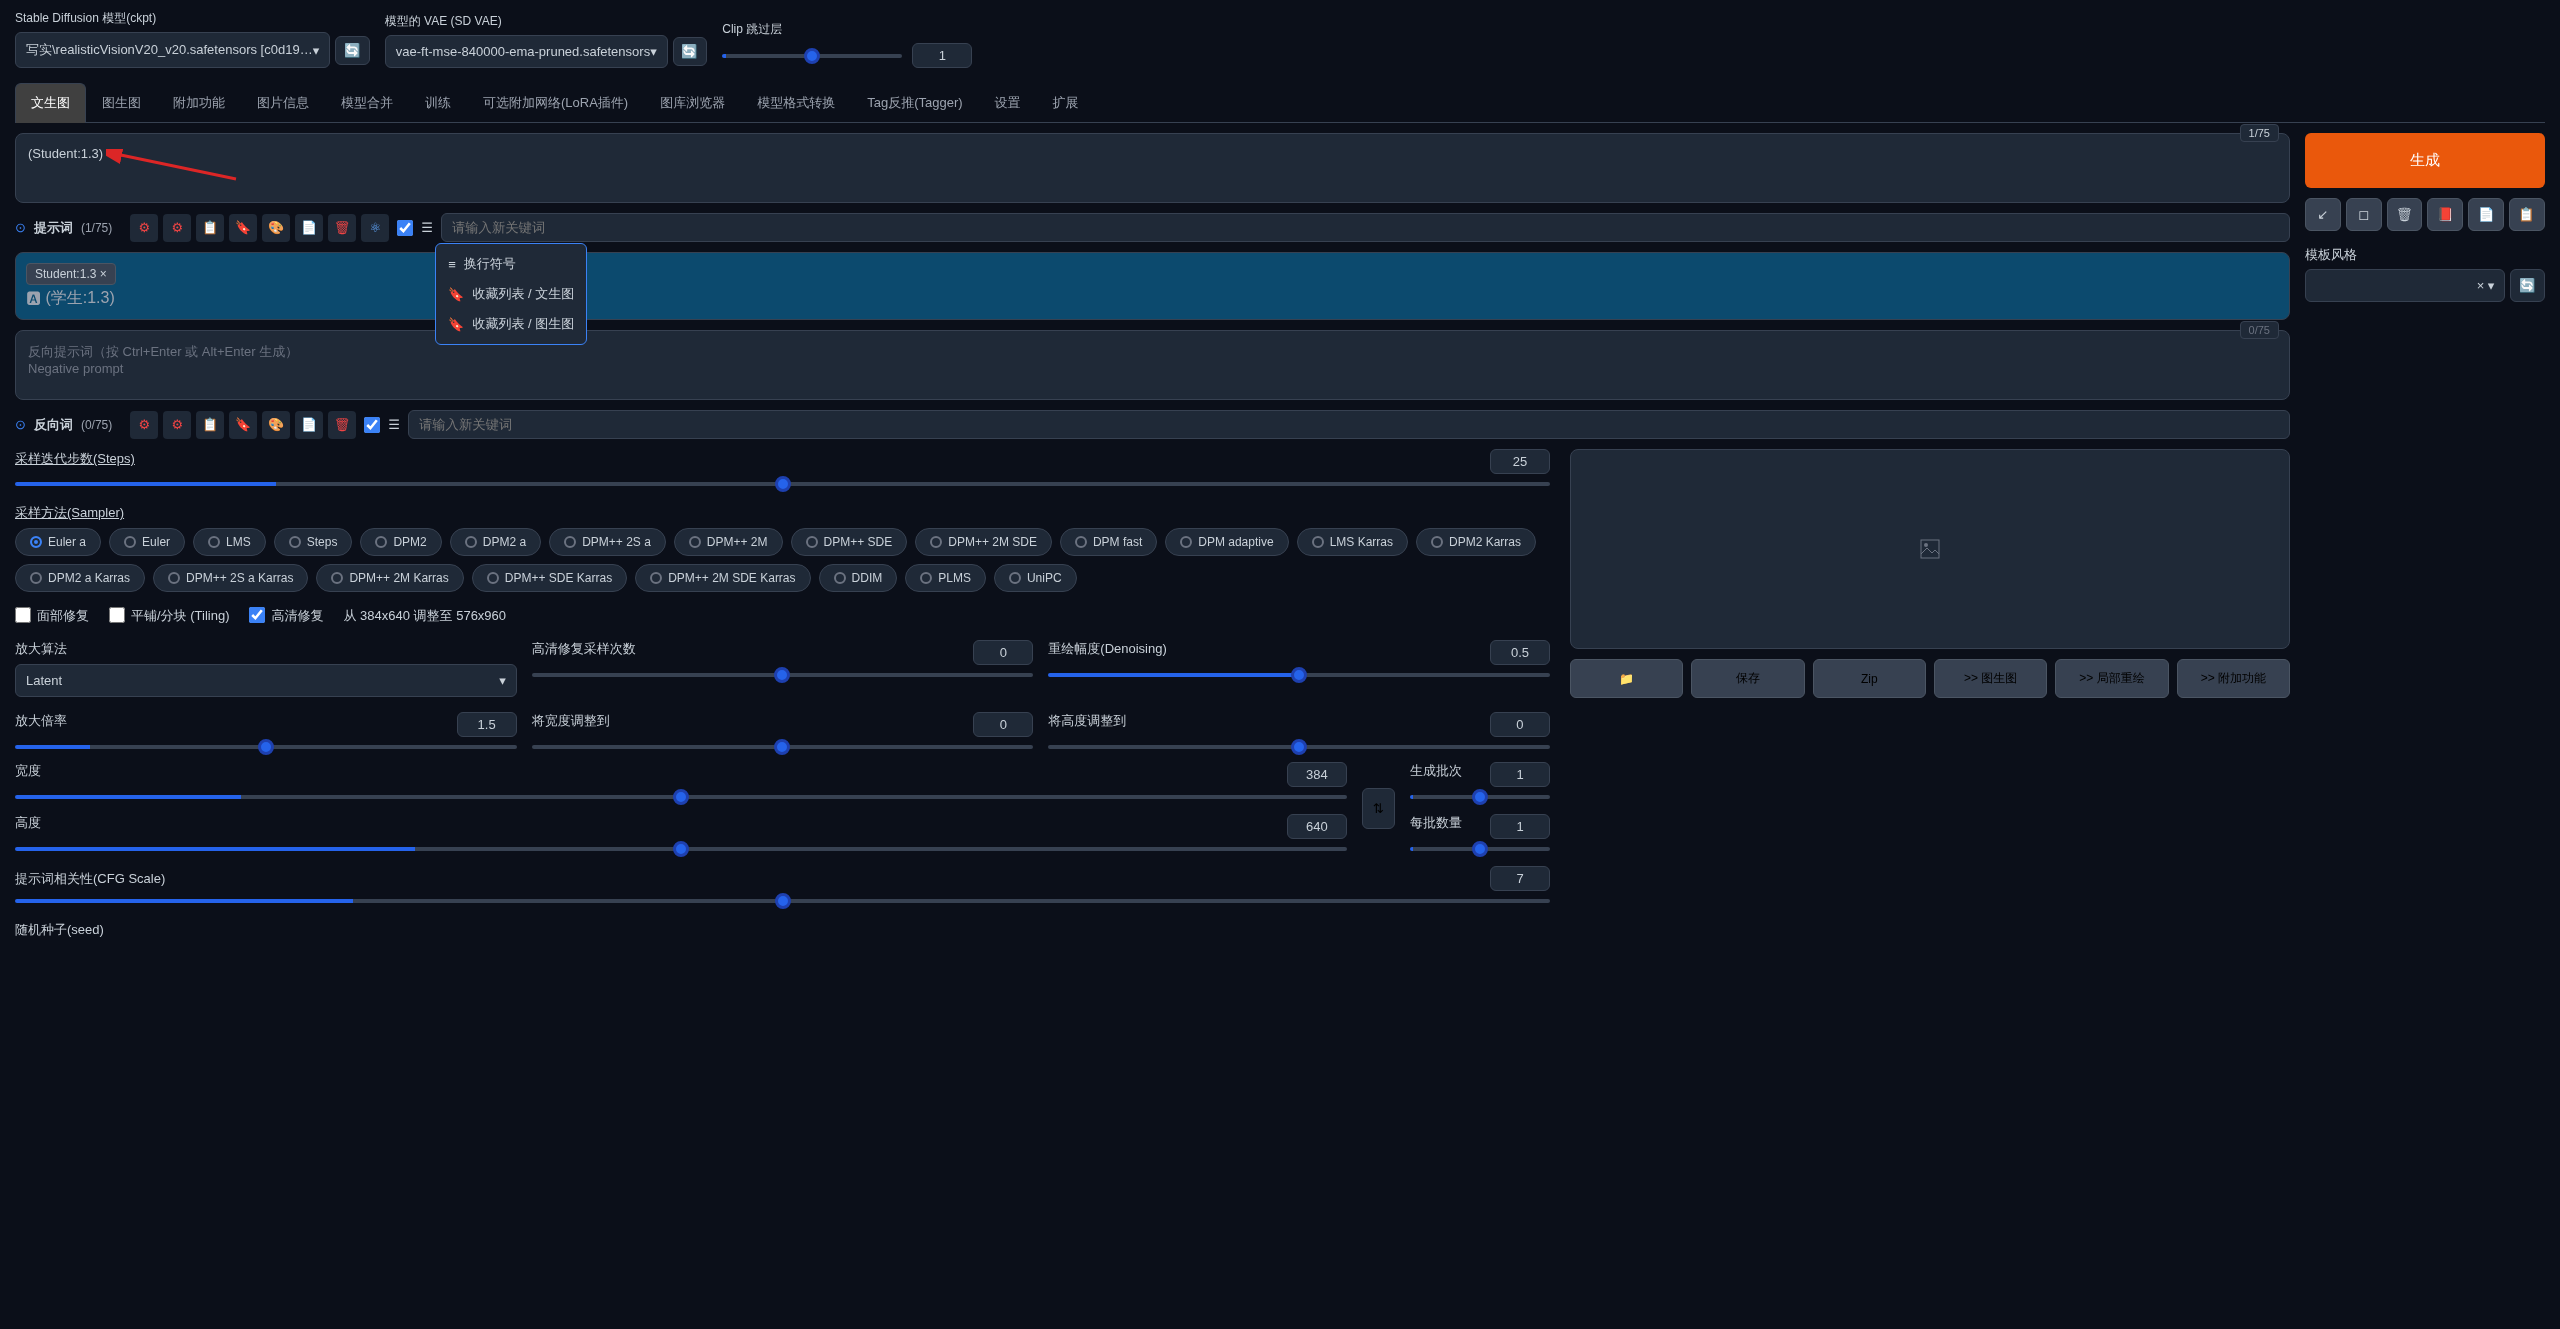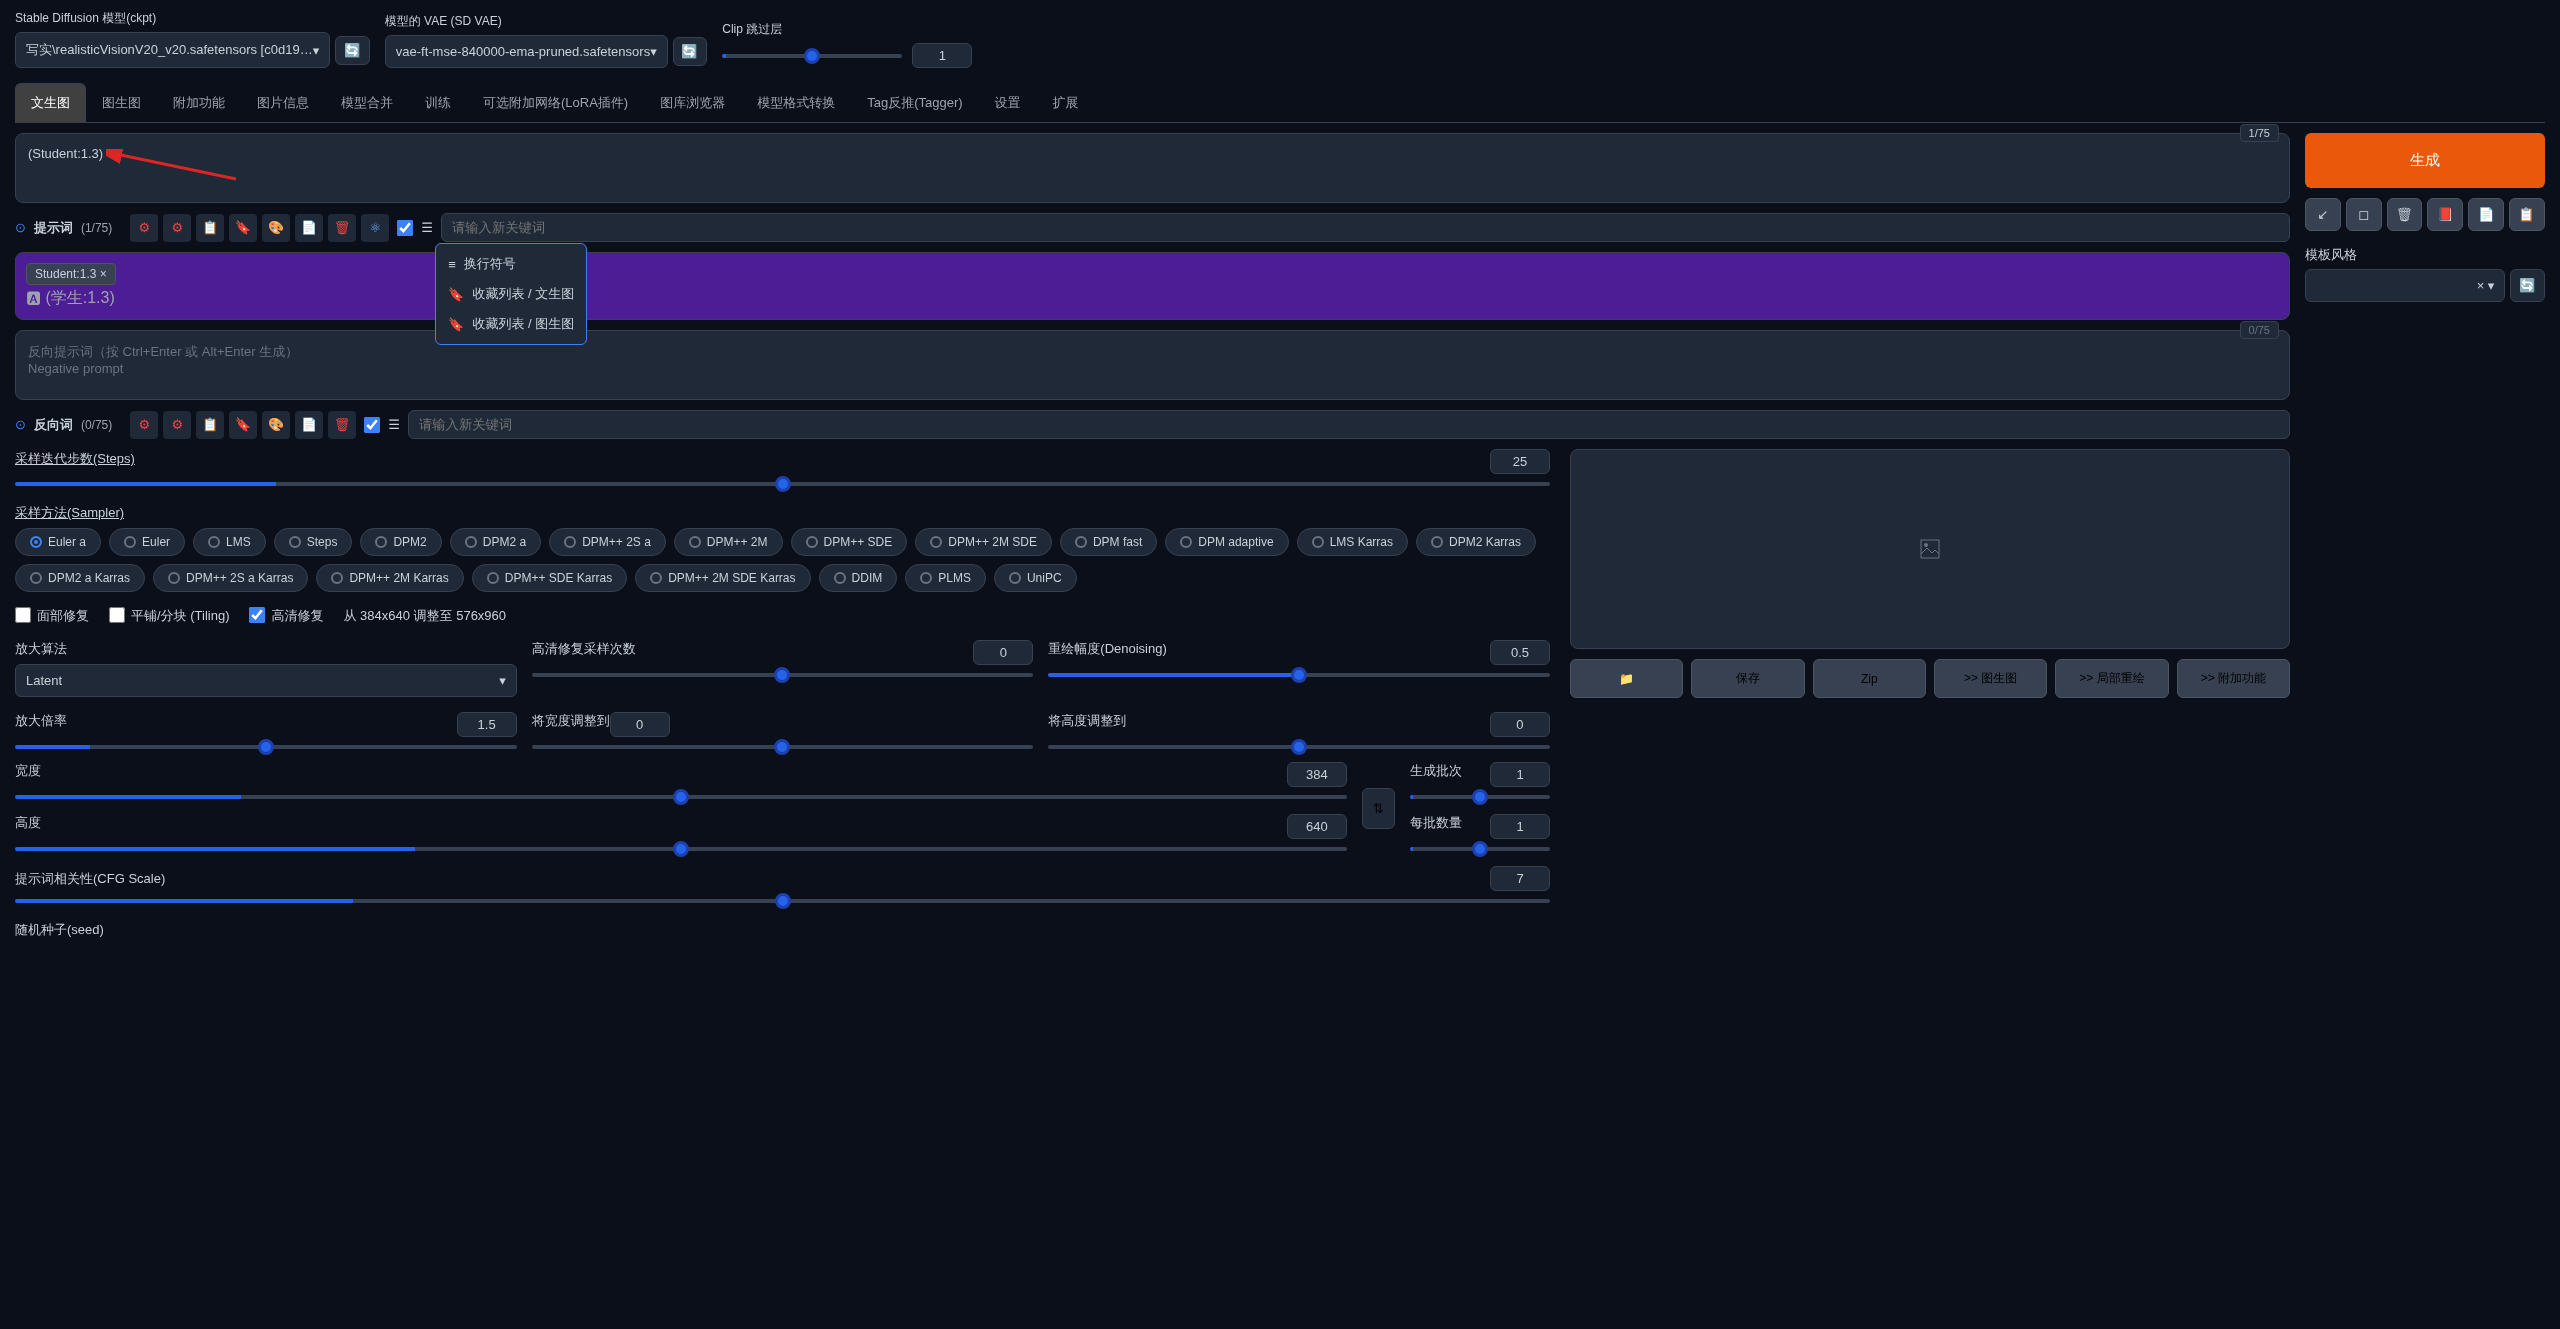--- a/index.html
+++ b/index.html
@@ -45,21 +45,21 @@
 .tool-icon.blue { color: #60a5fa; }
 .tool-icon.orange { color: #f59e0b; }
 
 .keyword-input-row { display: flex; align-items: center; gap: 8px; flex: 1; margin-left: auto; position: relative; }
 .keyword-input { flex: 1; background: #1f2937; border: 1px solid #374151; padding: 6px 10px; border-radius: 6px; color: #c9d1d9; }
 .checkbox { width: 16px; height: 16px; accent-color: #3b82f6; }
 
 .dropdown-menu { position: absolute; top: 30px; left: 0; background: #1f2937; border: 1px solid #3b82f6; border-radius: 6px; padding: 5px 0; min-width: 105px; z-index: 10; }
 .dropdown-item { padding: 6px 12px; cursor: pointer; display: flex; align-items: center; gap: 8px; }
 
-.tag-area { background: #4c1d95; border: 1px solid #374151; border-radius: 8px; padding: 10px; margin-bottom: 10px; }
+.tag-area { background: #0c4a6e; border: 1px solid #374151; border-radius: 8px; padding: 10px; margin-bottom: 10px; }
 .tag-chip { display: inline-block; background: #374151; border: 1px solid #4b5563; padding: 3px 8px; border-radius: 4px; font-size: 12px; margin-bottom: 3px; }
 .tag-trans { color: #9ca3af; font-size: 16px; }
 
 .generate-btn { width: 100%; background: #ea580c; color: #fff; border: none; padding: 18px; border-radius: 6px; font-size: 15px; cursor: pointer; margin-bottom: 10px; }
 .action-btns { display: flex; gap: 5px; margin-bottom: 15px; }
 .action-btn { flex: 1; background: #374151; border: 1px solid #4b5563; padding: 8px 4px; border-radius: 6px; cursor: pointer; text-align: center; color: #c9d1d9; }
 
 .style-select { display: flex; gap: 5px; }
 .style-input { flex: 1; background: #1f2937; border: 1px solid #374151; padding: 8px 10px; border-radius: 6px; display: flex; justify-content: flex-end; align-items: center; }
 
@@ -366,21 +366,21 @@
               <input type="range" class="slider slider-fill" style="--fill: 50%; width: 100%;" value="50">
             </div>
             <div class="param-item">
               <div style="display:flex;justify-content:space-between">
                   <span>放大倍率</span>
                   <span class="slider-val">1.5</span>
                 </div>
               <input type="range" class="slider slider-fill" style="--fill: 15%; width: 100%;" value="50">
             </div>
             <div class="param-item">
-              <div style="display:flex;">
+              <div style="display:flex;justify-content:space-between">
                   <span>将宽度调整到</span>
                   <span class="slider-val">0</span>
                 </div>
               <input type="range" class="slider slider-fill" style="--fill: 0%; width: 100%;" value="50">
             </div>
             <div class="param-item">
               <div style="display:flex;justify-content:space-between">
                   <span>将高度调整到</span>
                   <span class="slider-val">0</span>
                 </div>

